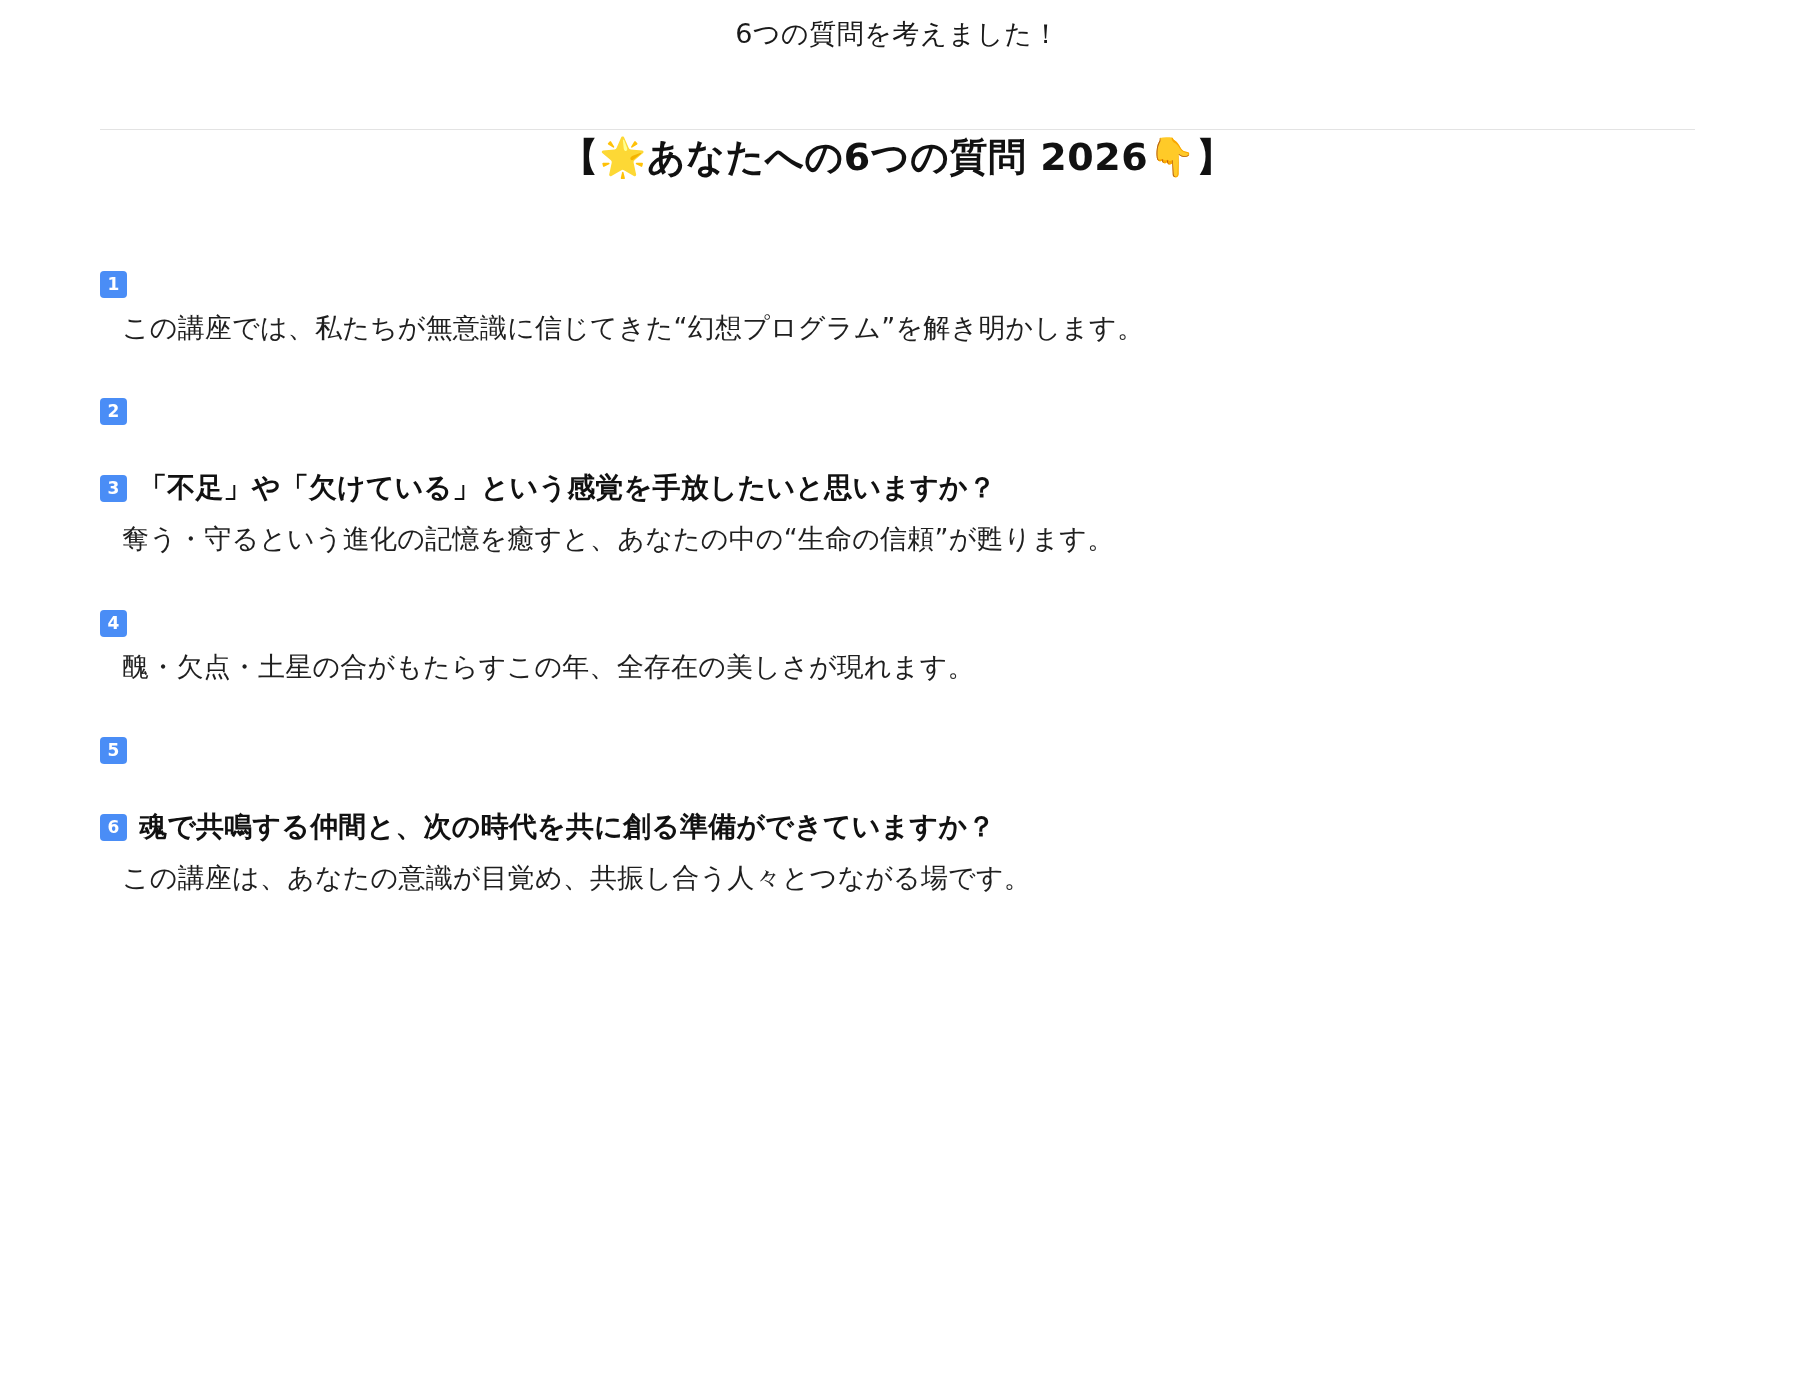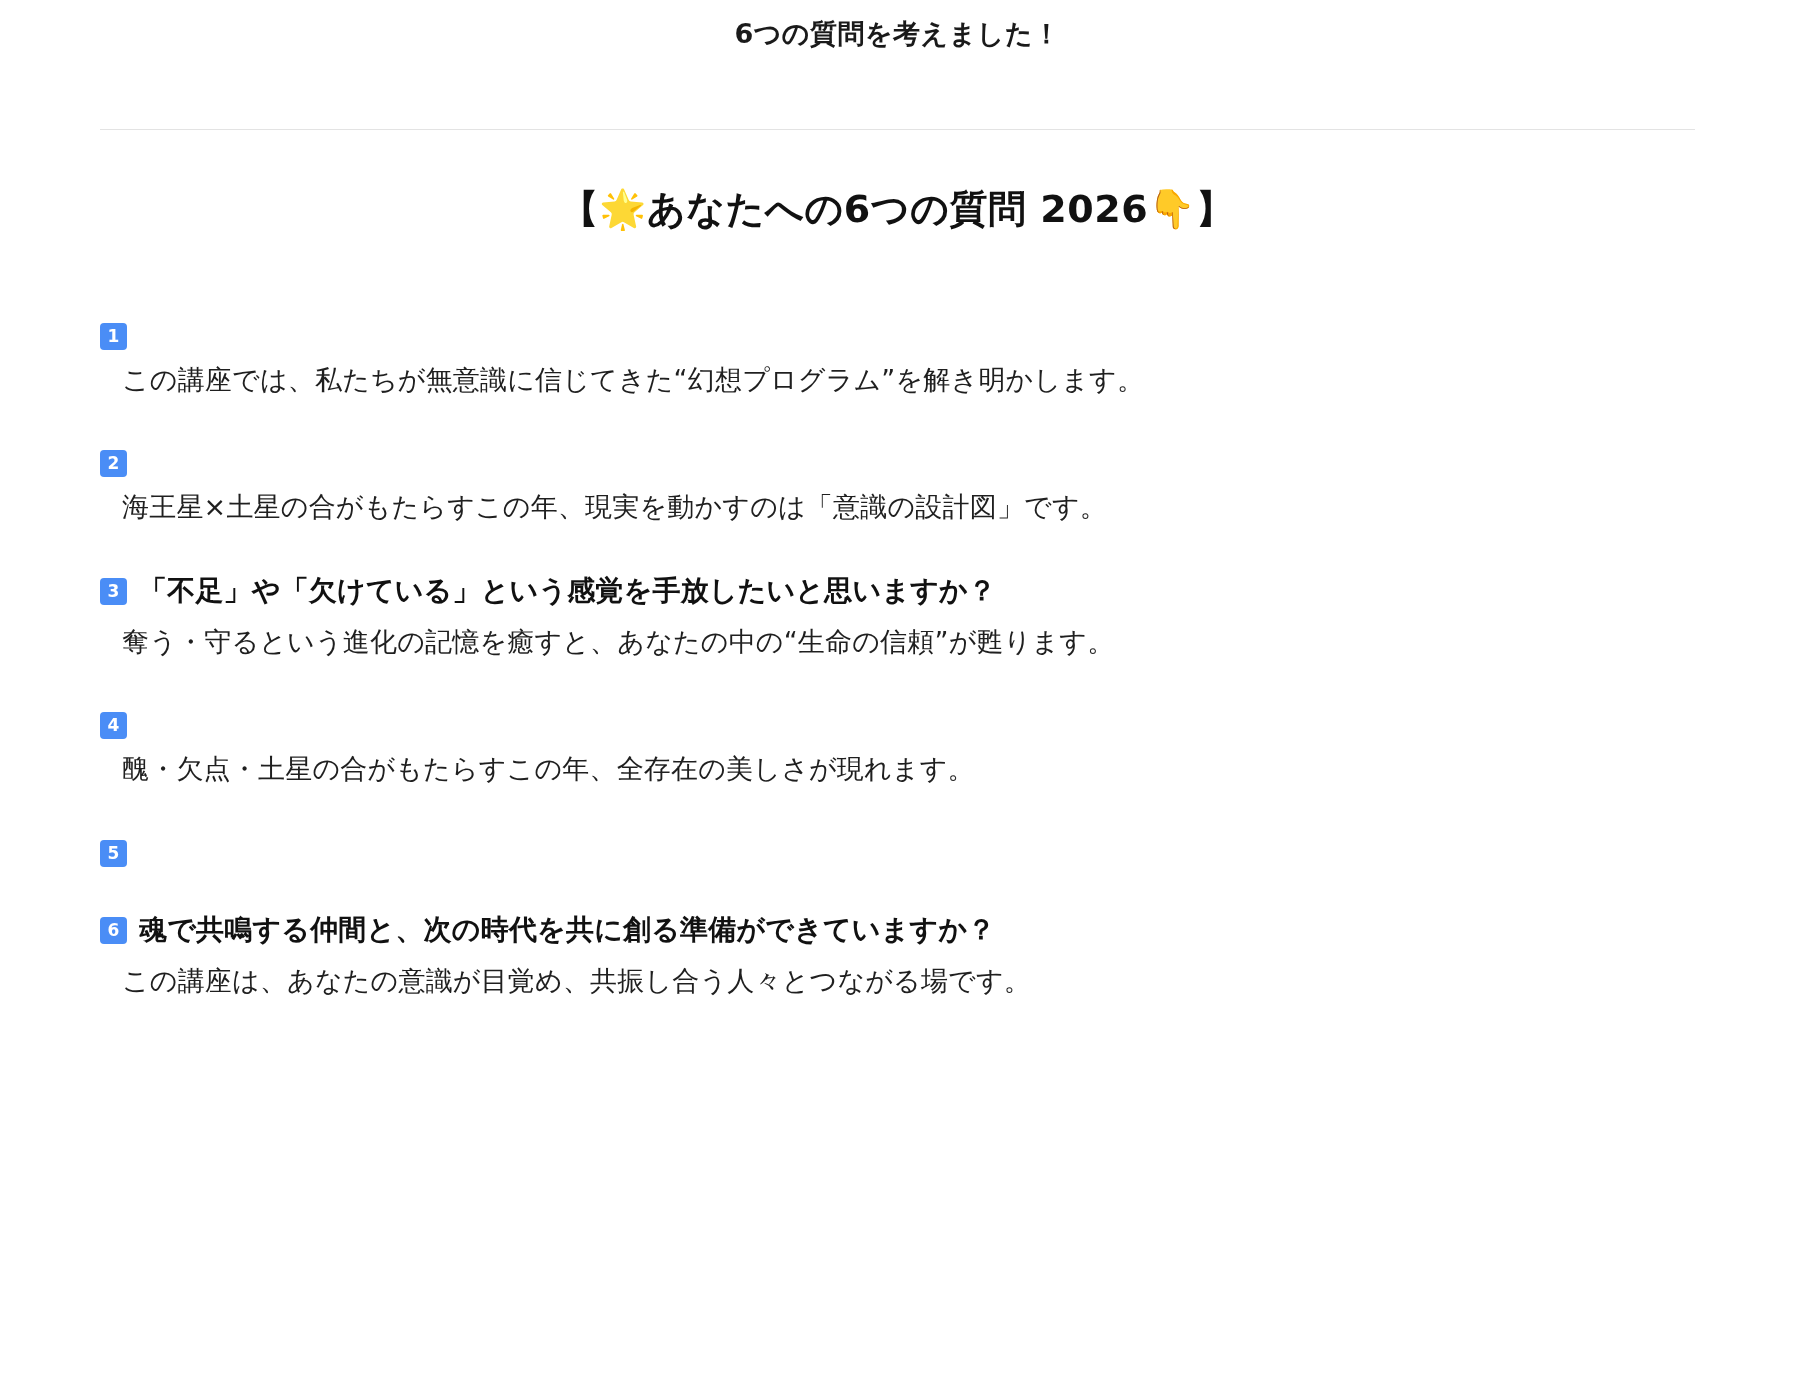--- a/index.html
+++ b/index.html
@@ -18,41 +18,40 @@
   .page {
     width: 1795px;
     box-sizing: border-box;
     padding: 0;
   }
 
   
   .top-heading {
     text-align: center;
     font-size: 27px;
-    font-weight: bold;
+    font-weight: normal;
     color: #1a1a1a;
     letter-spacing: 0.5px;
     padding: 14px 0 0 0;
     line-height: 1.5;
   }
 
   .divider {
     margin: 74px 100px 0 100px;
     border: none;
     border-top: 1px solid #e3e3e3;
     height: 0;
   }
 
   
   .main-title {
     text-align: center;
     font-size: 38px;
     font-weight: bold;
     color: #111111;
-    margin-top: 52px;
     line-height: 1.45;
     letter-spacing: 0.5px;
   }
   .main-title .emoji-sun { color: #f5a623; }
   .main-title .emoji-point { color: #f0b000; }
 
   
   .questions {
     margin: 78px 0 0 0;
     padding: 0 0 0 100px;
@@ -121,21 +120,20 @@
       <div class="q-head">
         <span class="q-badge">1</span>
       </div>
       <div class="q-desc">この講座では、私たちが無意識に信じてきた“幻想プログラム”を解き明かします。</div>
     </div>
 
     <div class="q-item">
       <div class="q-head">
         <span class="q-badge">2</span>
       </div>
-      <div class="q-desc">海王星×土星の合がもたらすこの年、現実を動かすのは「意識の設計図」です。</div>
     </div>
 
     <div class="q-item">
       <div class="q-head">
         <span class="q-badge">3</span>
         <span class="q-title">「不足」や「欠けている」という感覚を手放したいと思いますか？</span>
       </div>
       <div class="q-desc">奪う・守るという進化の記憶を癒すと、あなたの中の“生命の信頼”が甦ります。</div>
     </div>
 

